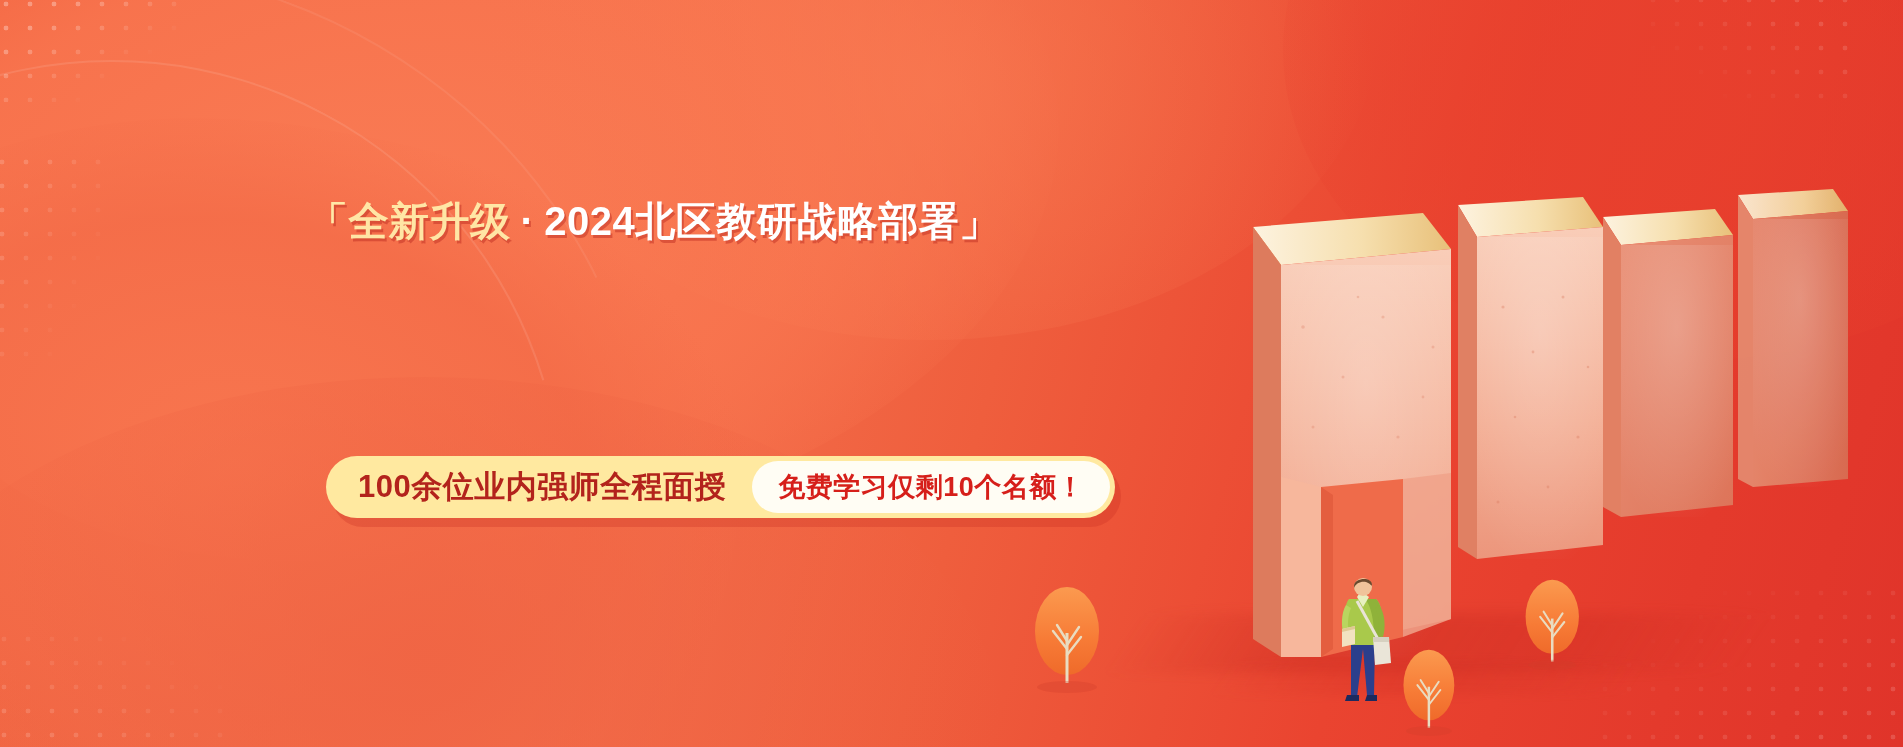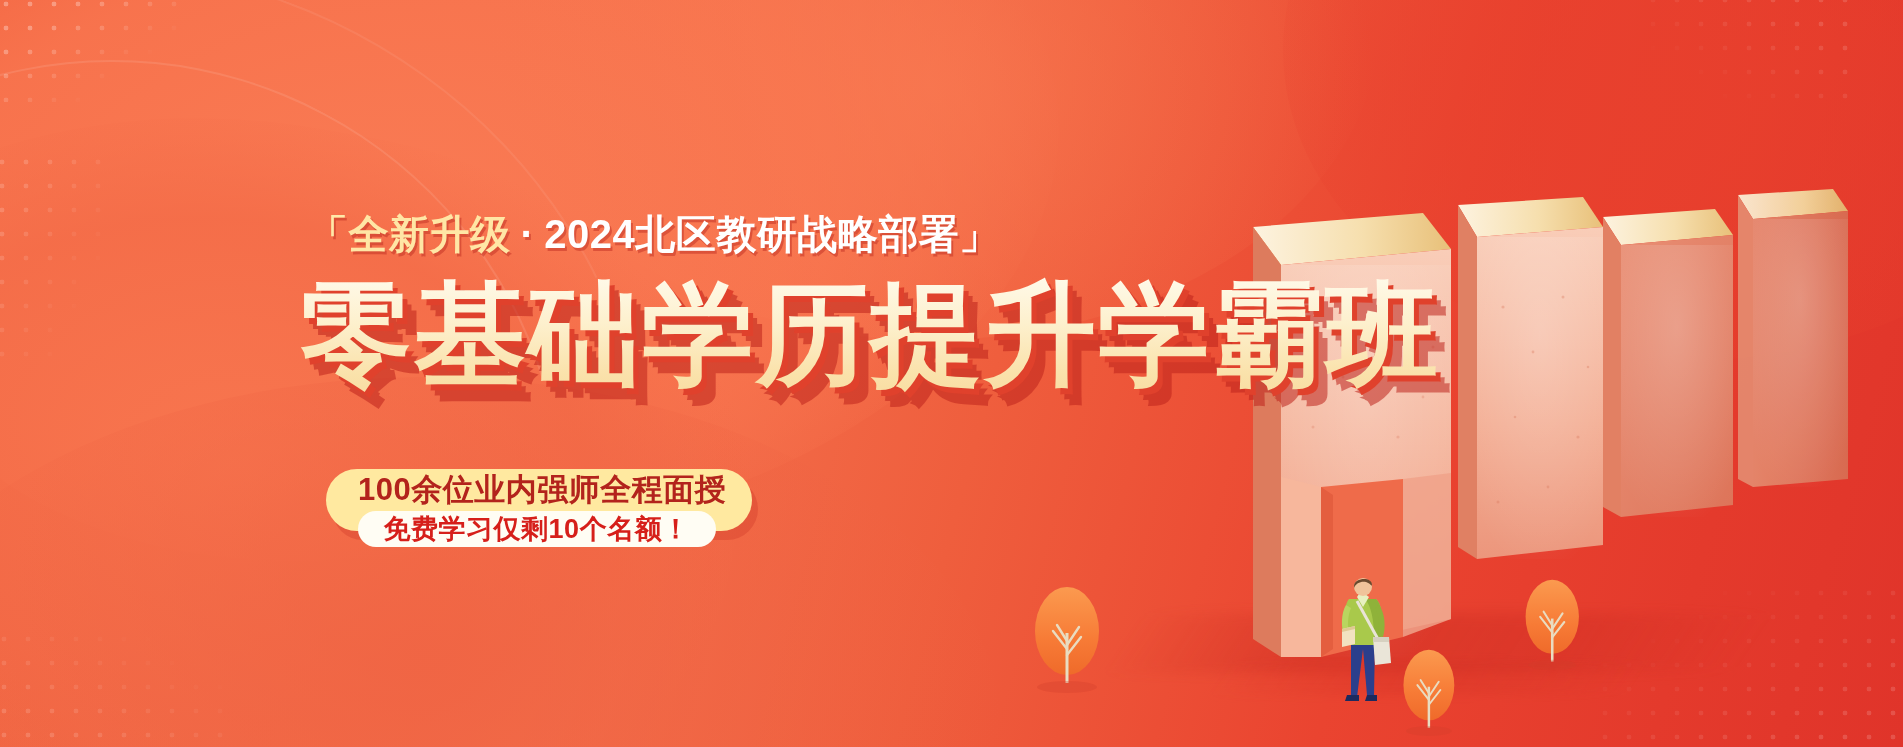--- a/index.html
+++ b/index.html
@@ -96,21 +96,21 @@
     transform:skewX(-34deg);
     filter:blur(6px);
   }
   .ground-streak2{
     position:absolute;left:1215px;bottom:52px;width:430px;height:34px;
     background:linear-gradient(90deg,rgba(205,45,33,0),rgba(205,45,33,.30),rgba(205,45,33,0));
     transform:skewX(-34deg);filter:blur(5px);
   }
 
   
-  .copy{position:absolute;left:0;top:17px;width:1903px;height:537px;}
+  .copy{position:absolute;left:0;top:4px;width:1903px;height:537px;}
 
   .subtitle{
     position:absolute;left:308px;top:190px;
     font-size:40px;font-weight:700;letter-spacing:.5px;
     white-space:nowrap;
     text-shadow:2px 3px 0 rgba(186,40,30,.45);
   }
   .subtitle .bracket{color:#ffe9a8;}
   .subtitle .hl{color:#ffe6a5;}
   .subtitle .dot{color:#ffffff;padding:0 10px;}
@@ -126,21 +126,20 @@
     -webkit-text-fill-color:transparent;
     filter:drop-shadow(5px 6px 0 #e0412c) drop-shadow(9px 11px 0 rgba(190,35,28,.55));
   }
 
   .pill{
     position:absolute;left:326px;top:452px;
     height:62px;display:flex;align-items:center;
     border-radius:31px;
     background:#ffe9a0;
     box-shadow:6px 9px 0 rgba(199,42,31,.28);
-    flex-direction:column;
   }
   .pill-left{
     padding:0 26px 0 32px;
     font-size:31px;font-weight:700;color:#b3231c;
     letter-spacing:.5px;white-space:nowrap;
   }
   .pill-right{
     height:52px;margin-right:5px;
     display:flex;align-items:center;
     padding:0 26px;border-radius:26px;
@@ -329,21 +328,20 @@
       </g>
     </svg>
   </div>
 
   <div class="copy">
 
     <div class="subtitle">
       <span class="bracket">「</span><span class="hl">全新升级</span><span class="dot">·</span><span class="wh">2024北区教研战略部署</span><span class="wh">」</span>
     </div>
 
-    <div class="maintitle">零基础学历提升学霸班</div>
 
     <div class="pill">
       <span class="pill-left">100余位业内强师全程面授</span>
       <span class="pill-right">免费学习仅剩10个名额！</span>
     </div>
 
   </div>
 </div>
 
 </body></html>

